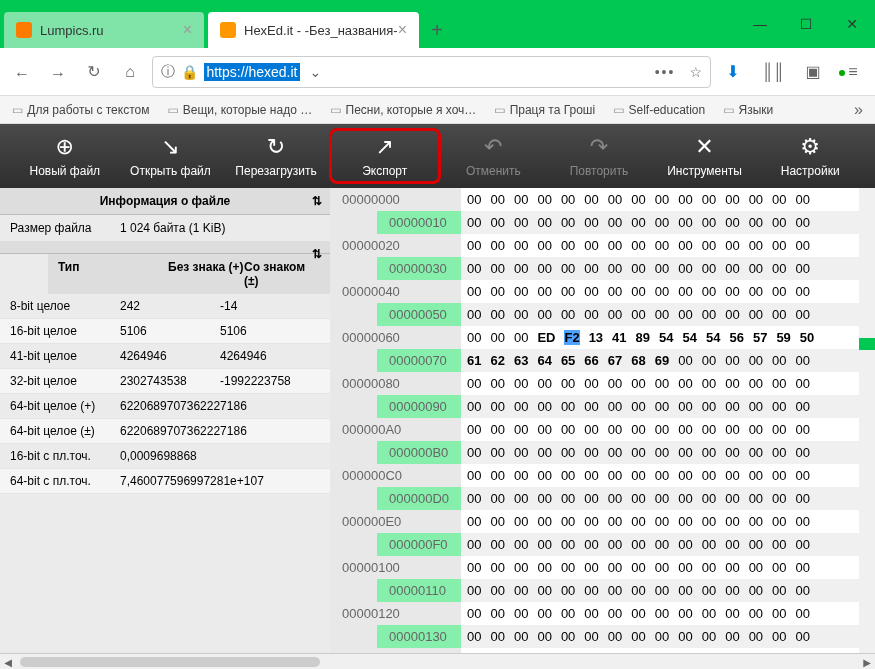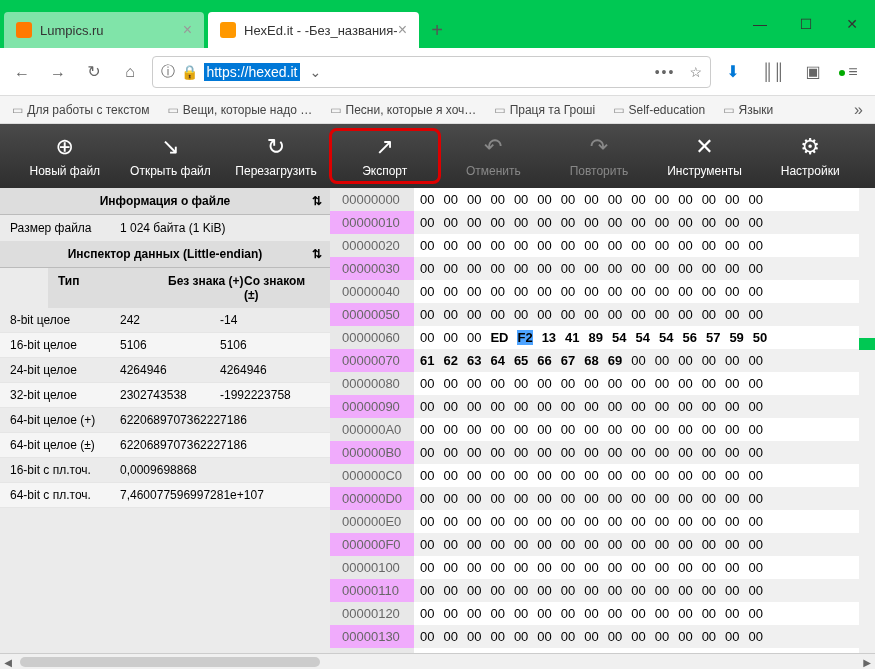--- a/index.html
+++ b/index.html
@@ -42,21 +42,21 @@
 .infolabel { width: 110px; }
 .inspector-header { display: flex; padding: 6px 10px; background: #ddd; font-weight: bold; margin-left: 48px; }
 .insp-col { flex: 1; }
 .insp-col.type { flex: 0 0 110px; }
 .insprow { display: flex; padding: 5px 10px; border-bottom: 1px solid #e5e5e5; justify-content: flex-end; }
 .insprow:nth-child(even) { background: #f5f5f5; }
 
 .hexarea { flex: 1; display: flex; font-family: 'Courier New', monospace; font-size: 13px; background: #fff; }
 .offsets { background: #e8e8e8; padding: 0; }
 .offset-row { padding: 4px 12px; color: #666; }
-.offset-row.alt { background: #f0abfc; }
+.offset-row.alt { background: #86efac; margin-left: 47px; }
 .hexbytes { flex: 1; }
 .hex-row { padding: 4px 6px; display: flex; gap: 9px; }
 .hex-row.alt { background: #f0f0f0; }
 .hex-row .byte { }
 .hex-row .byte.selected { background: #4da3ff; color: #fff; }
 .hex-row .byte.nonzero { color: #000; font-weight: bold; }
 
 .scroll-h { position: absolute; bottom: 0; left: 0; right: 0; height: 16px; background: #f0f0f0; border-top: 1px solid #ccc; }
 .scroll-thumb { position: absolute; left: 20px; width: 300px; height: 10px; top: 3px; background: #ccc; border-radius: 5px; }
 .scroll-arrow { position: absolute; top: 0; width: 16px; height: 16px; display: flex; align-items: center; justify-content: center; color: #666; font-size: 10px; }
@@ -183,41 +183,40 @@
       <span>Информация о файле</span>
       <span class="sorticon">⇅</span>
     </div>
     <div id="fileinfo-rows">
         <div class="inforow">
           <div class="infolabel">Размер файла</div>
           <div>1 024 байта (1 KiB)</div>
         </div>
       </div>
     <div class="section-header">
-      <span>Инспектор данных (Little-endian)</span>
       <span class="sorticon">⇅</span>
     </div>
     <div class="inspector-header">
       <div class="insp-col type">Тип</div>
       <div class="insp-col">Без знака (+)</div>
       <div class="insp-col">Со знаком (±)</div>
     </div>
     <div id="inspector-rows">
         <div class="insprow">
           <div class="insp-col type">8-bit целое</div>
           <div class="insp-col">242</div>
           <div class="insp-col">-14</div>
         </div>
         <div class="insprow">
           <div class="insp-col type">16-bit целое</div>
           <div class="insp-col">5106</div>
           <div class="insp-col">5106</div>
         </div>
         <div class="insprow">
-          <div class="insp-col type">24-bit целое</div>
+          <div class="insp-col type">41-bit целое</div>
           <div class="insp-col">4264946</div>
           <div class="insp-col">4264946</div>
         </div>
         <div class="insprow">
           <div class="insp-col type">32-bit целое</div>
           <div class="insp-col">2302743538</div>
           <div class="insp-col">-1992223758</div>
         </div>
         <div class="insprow">
           <div class="insp-col type">64-bit целое (+)</div>

